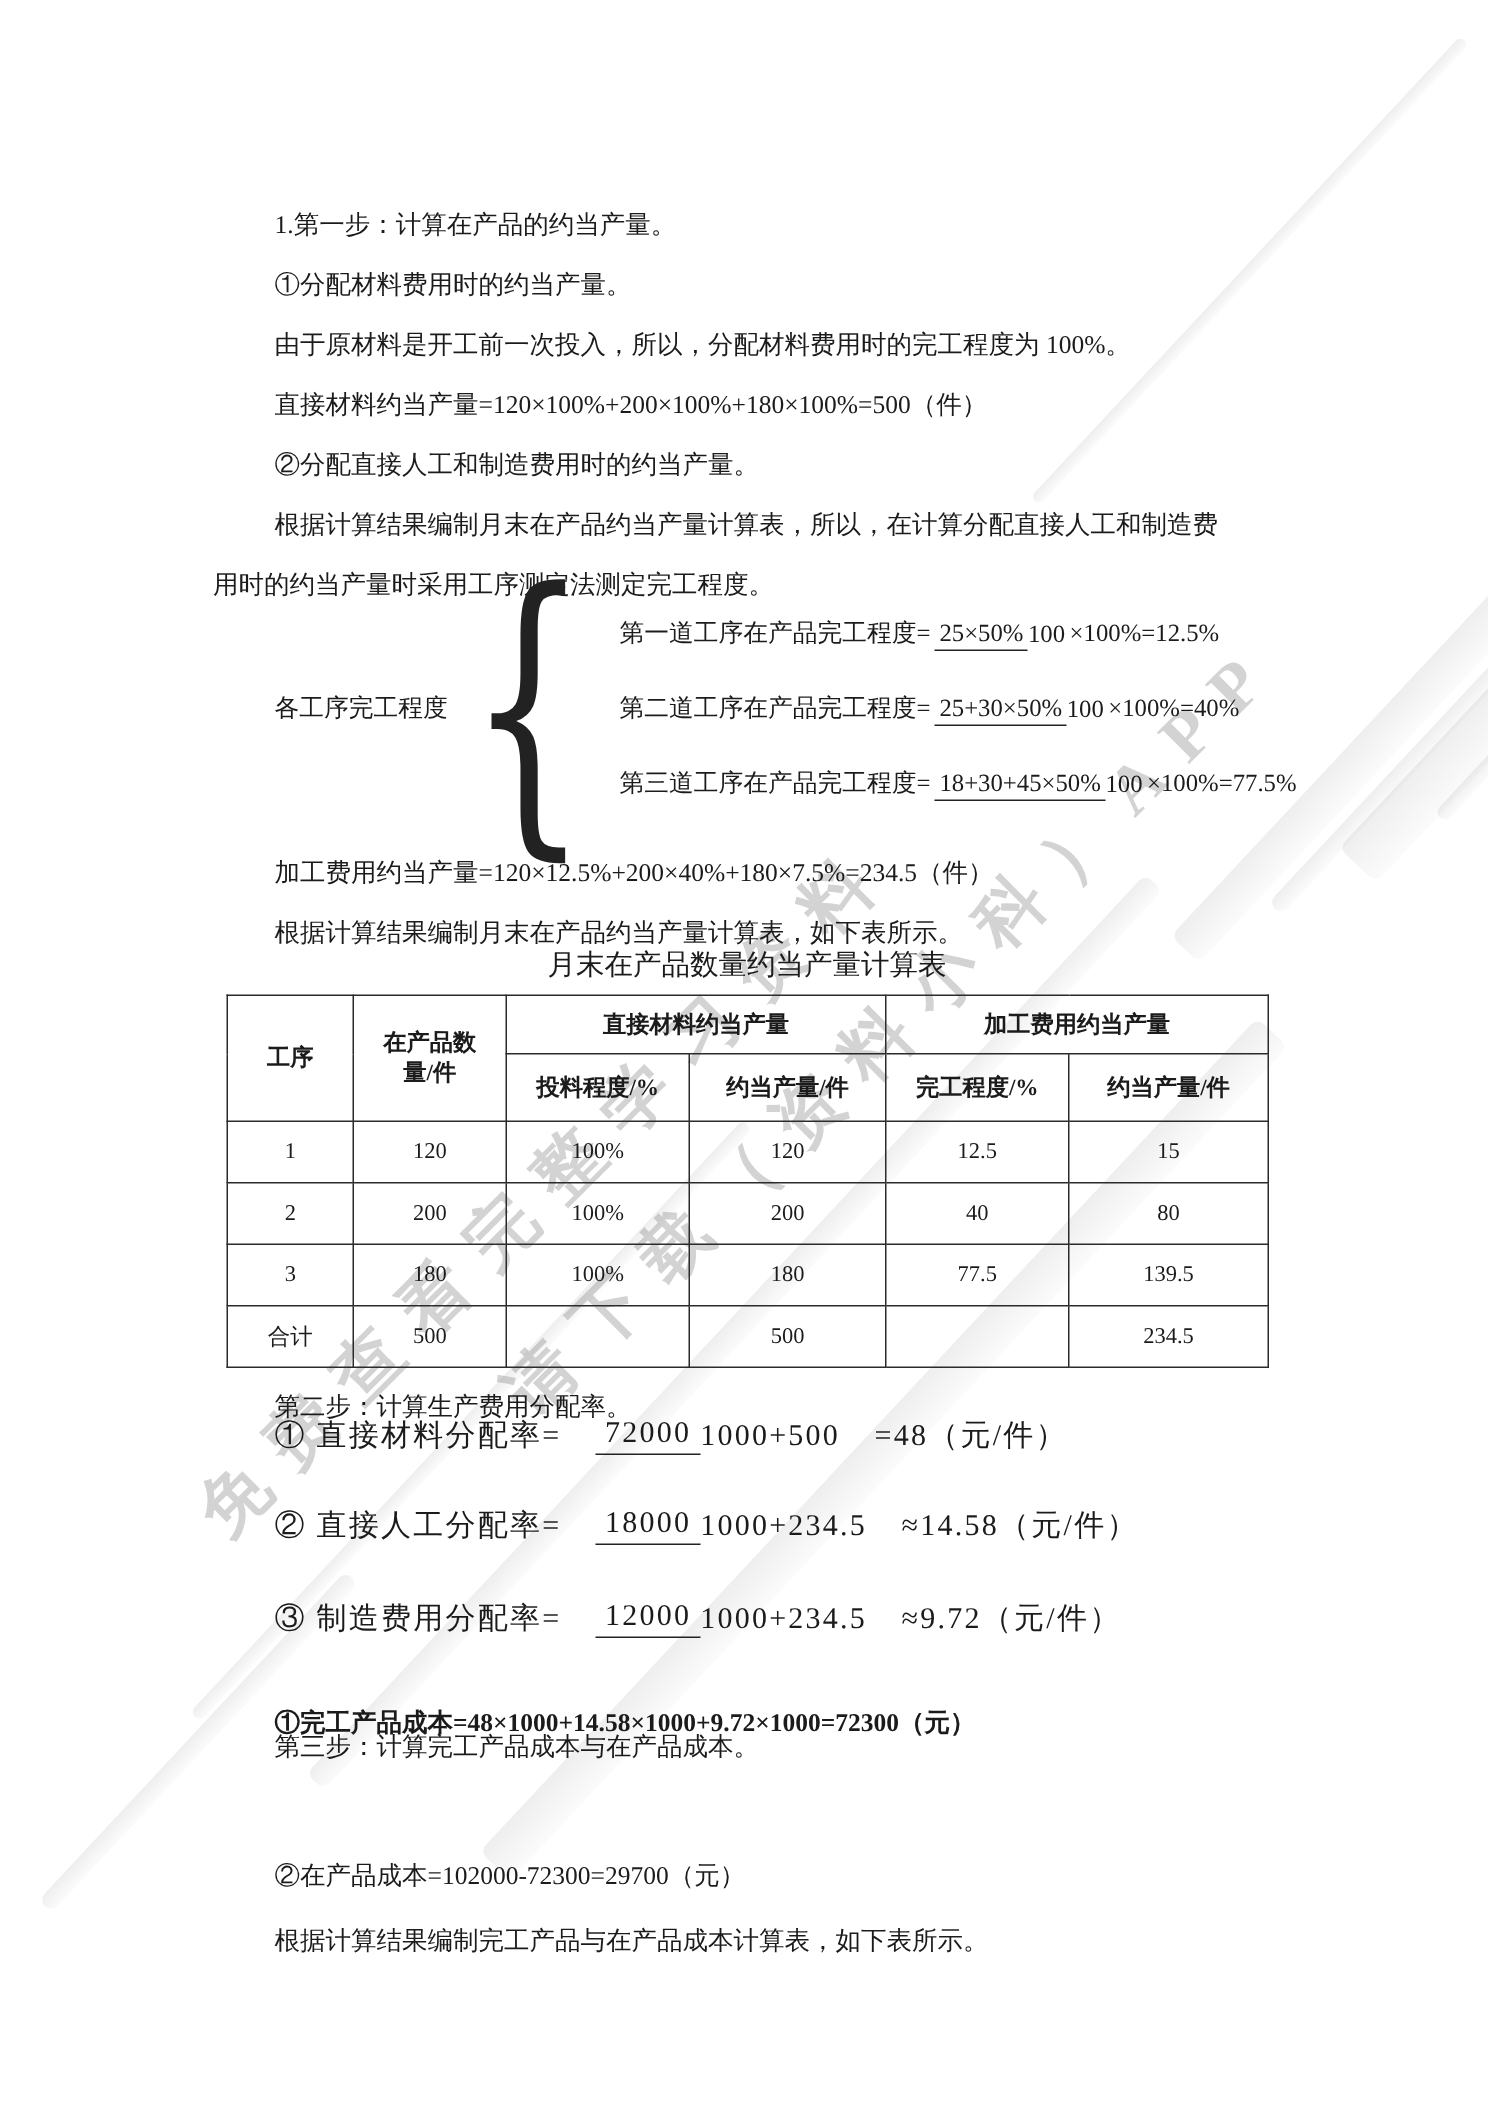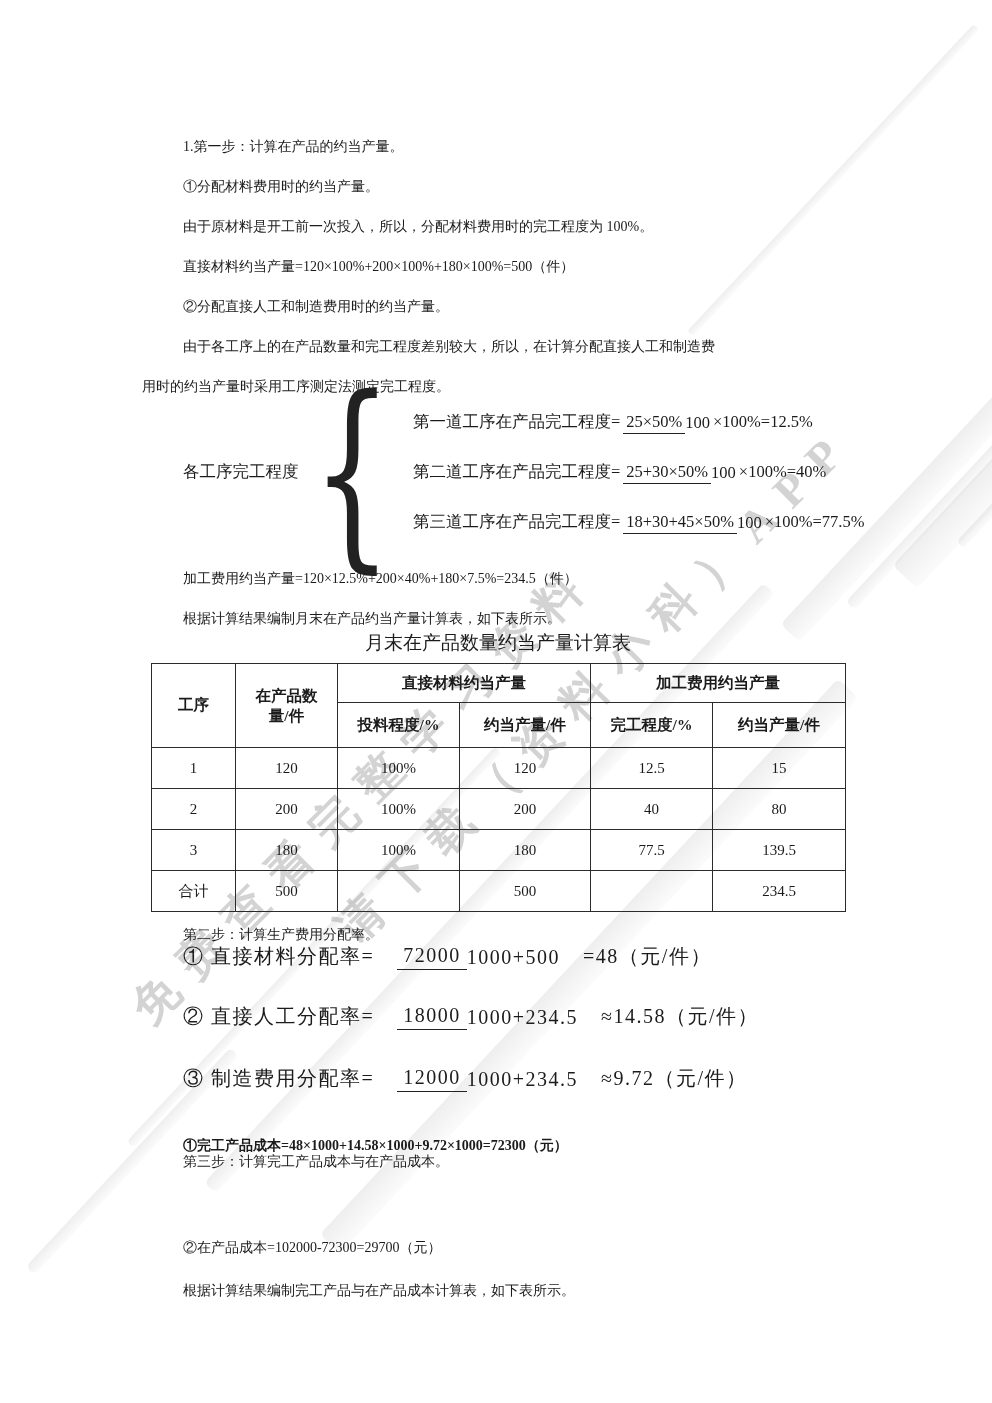--- a/index.html
+++ b/index.html
@@ -9,21 +9,21 @@
   }
   
   .wm-layer{position:absolute;inset:0;}
   .streak{position:absolute;transform:rotate(-47deg);transform-origin:0 50%;
           background:linear-gradient(to bottom,rgba(150,150,150,0.16),rgba(180,180,180,0.05));
           border-radius:6px;}
   .wm-text{position:absolute;transform:rotate(-45deg);transform-origin:0 50%;
            font-weight:700;font-size:46px;letter-spacing:17px;white-space:nowrap;
            color:rgba(125,125,125,0.34);}
   
-  .para{position:absolute;left:142px;width:720px;font-size:14px;line-height:26px;white-space:nowrap;}
+  .para{position:absolute;left:142px;width:720px;font-size:17px;line-height:26px;white-space:nowrap;}
   .ind{padding-left:41px;}
   
   .brace-group{position:absolute;left:183px;top:396px;display:flex;align-items:center;}
   .brace-label{font-size:16.5px;white-space:nowrap;}
   .brace-char{font-size:205px;line-height:152px;font-weight:400;color:#222;
               transform:scaleX(0.62);margin:0 -14px 0 -12px;font-family:"DejaVu Serif",serif;}
   .brace-rows{display:flex;flex-direction:column;margin-left:10px;}
   .brow{display:flex;align-items:center;height:50px;font-size:16.5px;white-space:nowrap;}
   .frac{display:inline-flex;flex-direction:row;align-items:center;margin:0 3px;}
   .frac .nu{border-bottom:1.4px solid #222;padding:0 3px 1px 3px;line-height:21px;}
@@ -63,21 +63,21 @@
     <div class="streak" style="left:690px;top:330px;width:420px;height:8px;"></div>
     <div class="wm-text" style="left:140px;top:985px;">免费查看完整学习资料</div>
     <div class="wm-text" style="left:345px;top:905px;">请下载（资料小科）APP</div>
   </div>
 
   <p class="para ind" style="top:120px;">1.第一步：计算在产品的约当产量。</p>
   <p class="para ind" style="top:160px;">①分配材料费用时的约当产量。</p>
   <p class="para ind" style="top:200px;">由于原材料是开工前一次投入，所以，分配材料费用时的完工程度为 100%。</p>
   <p class="para ind" style="top:240px;">直接材料约当产量=120×100%+200×100%+180×100%=500（件）</p>
   <p class="para ind" style="top:280px;">②分配直接人工和制造费用时的约当产量。</p>
-  <p class="para ind" style="top:320px;">由于各工序上的在产品数量和完工程度差别较大，所以，在计算分配直接人工和制造费</p>
+  <p class="para ind" style="top:320px;">根据计算结果编制月末在产品约当产量计算表，所以，在计算分配直接人工和制造费</p>
   <p class="para" style="top:360px;">用时的约当产量时采用工序测定法测定完工程度。</p>
 
   <div class="brace-group">
     <span class="brace-label">各工序完工程度</span>
     <span class="brace-char">{</span>
     <div class="brace-rows">
       <div class="brow">
         <span>第一道工序在产品完工程度=</span>
         <span class="frac">
           <span class="nu">25×50%</span>

